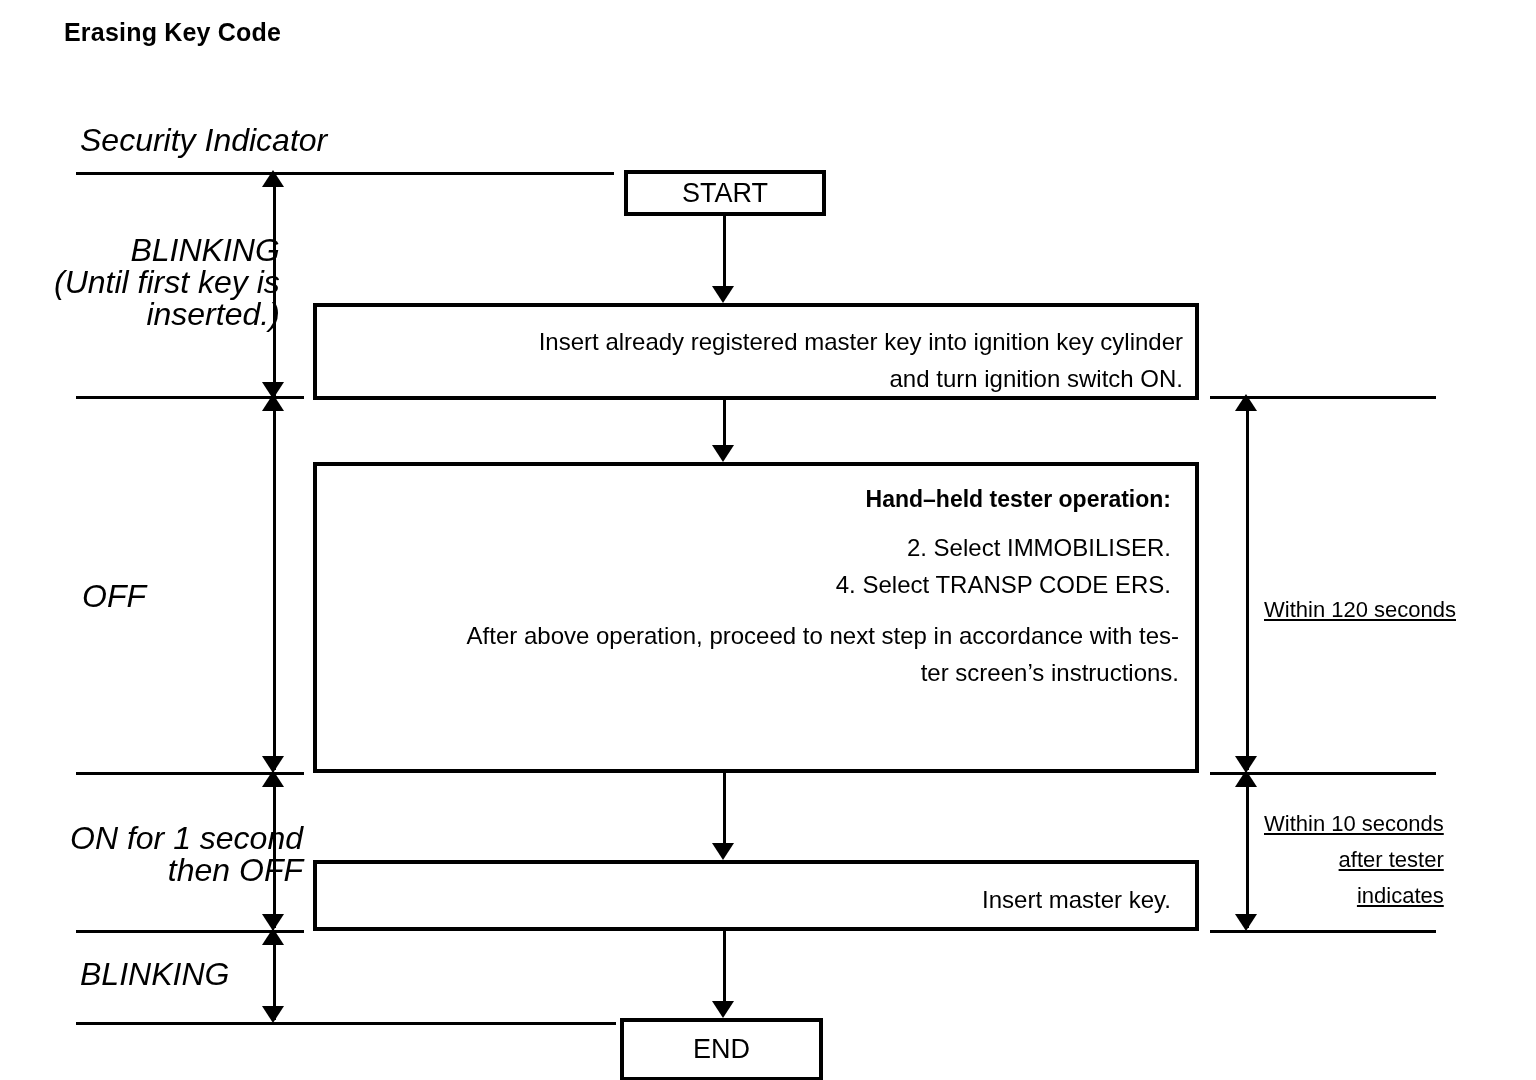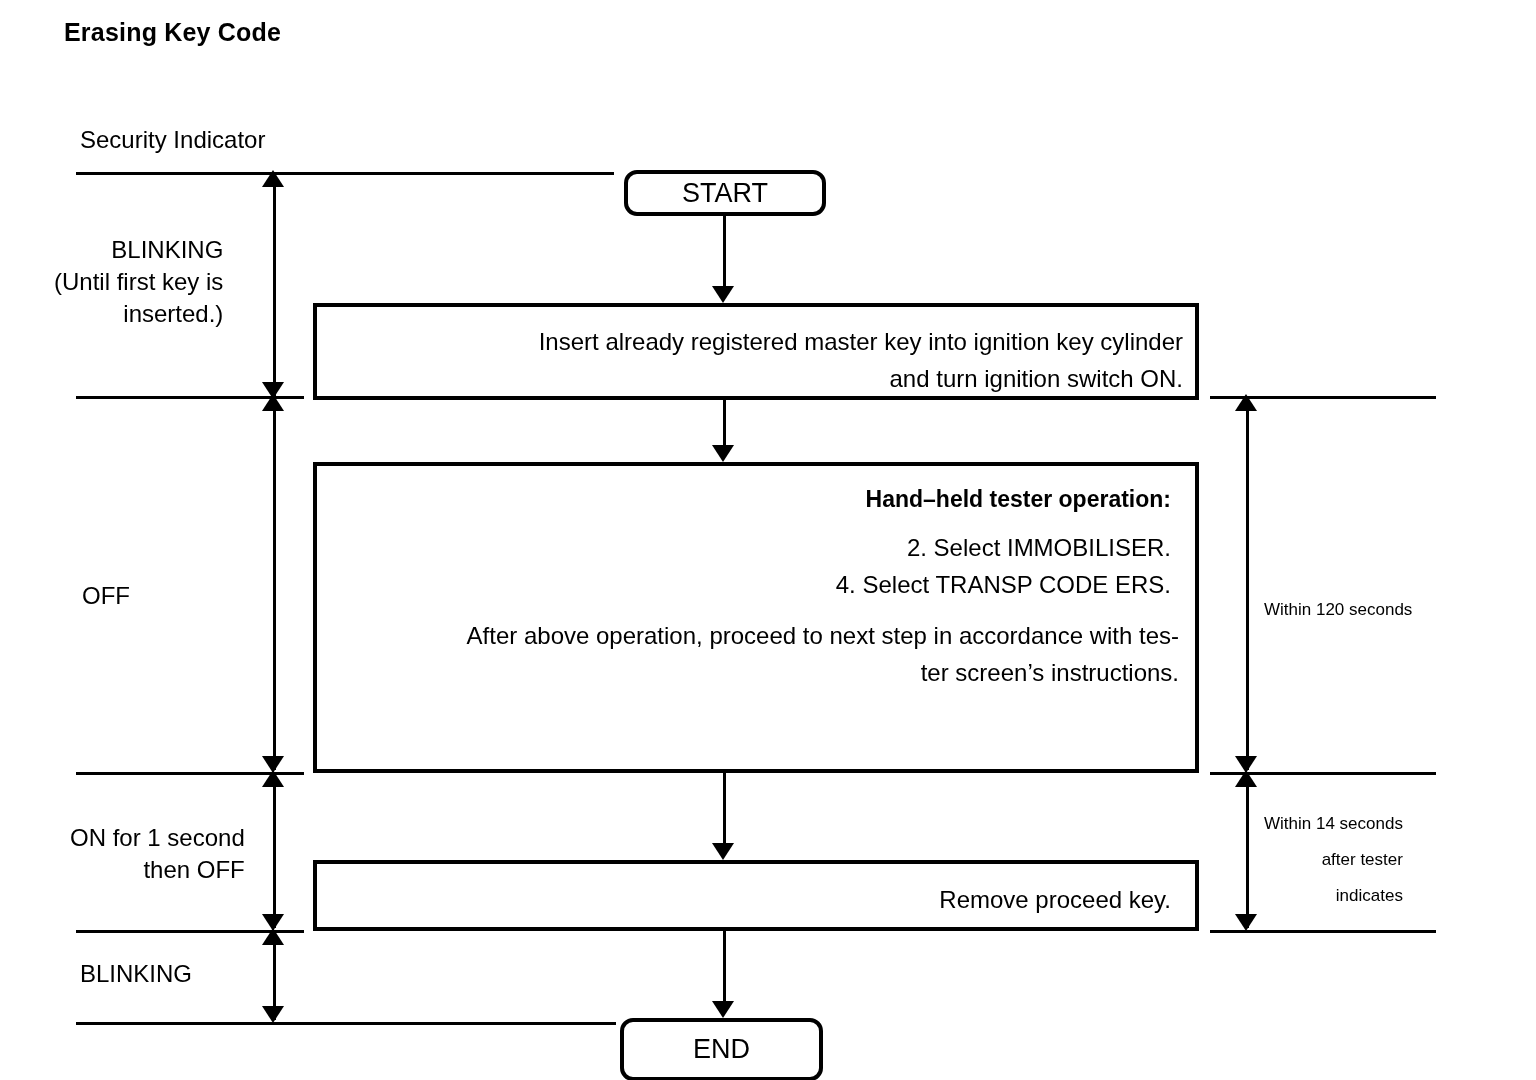--- a/index.html
+++ b/index.html
@@ -25,36 +25,38 @@
     top: 18px;
     font-size: 25px;
     font-weight: bold;
     letter-spacing: 0.2px;
     white-space: nowrap;
   }
 
   
   .left-label {
     position: absolute;
-    font-size: 24px;
+    font-size: 32px;
     line-height: 32px;
     white-space: pre;
+    font-style: italic;
   }
   #lbl-security   { left: 80px;  top: 124px; }
   #lbl-blinking1  { left: 54px;  top: 234px; }
   #lbl-off        { left: 82px;  top: 580px; }
   #lbl-on1sec     { left: 70px;  top: 822px; }
   #lbl-blinking2  { left: 80px;  top: 958px; }
 
   
   .right-label {
     position: absolute;
-    font-size: 17px;
+    font-size: 22px;
     line-height: 36px;
     white-space: pre;
+    text-decoration: underline;
   }
   #lbl-within120 { left: 1264px; top: 592px; }
   #lbl-within10  { left: 1264px; top: 806px; }
 
   
   .hrule {
     position: absolute;
     height: 0;
     border-top: 3px solid #000;
   }
@@ -98,21 +100,20 @@
     position: absolute;
     border: 4px solid #000;
     background: #ffffff;
     box-sizing: border-box;
   }
   .terminator {
     display: flex;
     align-items: center;
     justify-content: center;
     font-size: 27px;
-    border-radius: 13px;
   }
   #box-start { left: 624px; top: 170px;  width: 202px; height: 46px; }
   #box-end   { left: 620px; top: 1018px; width: 203px; height: 63px; }
 
   .processbox {
     left: 313px;
     width: 886px;
     box-sizing: border-box;
   }
   #box-insert { top: 303px; height: 97px; padding: 16px 12px 0 24px; }
@@ -183,21 +184,21 @@
   <div class="left-label" id="lbl-security">Security Indicator</div>
   <div class="left-label" id="lbl-blinking1">BLINKING
 (Until first key is
 inserted.)</div>
   <div class="left-label" id="lbl-off">OFF</div>
   <div class="left-label" id="lbl-on1sec">ON for 1 second
 then OFF</div>
   <div class="left-label" id="lbl-blinking2">BLINKING</div>
 
   <div class="right-label" id="lbl-within120">Within 120 seconds</div>
-  <div class="right-label" id="lbl-within10">Within 14 seconds
+  <div class="right-label" id="lbl-within10">Within 10 seconds
 after tester
 indicates</div>
 
   <div class="hrule" id="rule-1"></div>
   <div class="hrule" id="rule-2"></div>
   <div class="hrule" id="rule-3"></div>
   <div class="hrule" id="rule-4"></div>
   <div class="hrule" id="rule-5"></div>
   <div class="hrule" id="rule-r1"></div>
   <div class="hrule" id="rule-r2"></div>
@@ -252,20 +253,20 @@
     <div class="tester-heading">Hand–held tester operation:</div>
     <ul class="tester-list">
       <li>2. Select IMMOBILISER.</li>
       <li>4. Select TRANSP CODE ERS.</li>
     </ul>
     <div class="tester-note">After above operation, proceed to next step in accordance with tes-
 ter screen’s instructions.</div>
   </div>
 
   <div class="flowbox processbox" id="box-remove">
-    <div class="box-text">Remove proceed key.</div>
+    <div class="box-text">Insert master key.</div>
   </div>
 
   <div class="flowbox terminator" id="box-end">
     <span>END</span>
   </div>
 
 </div>
 
 </body></html>

